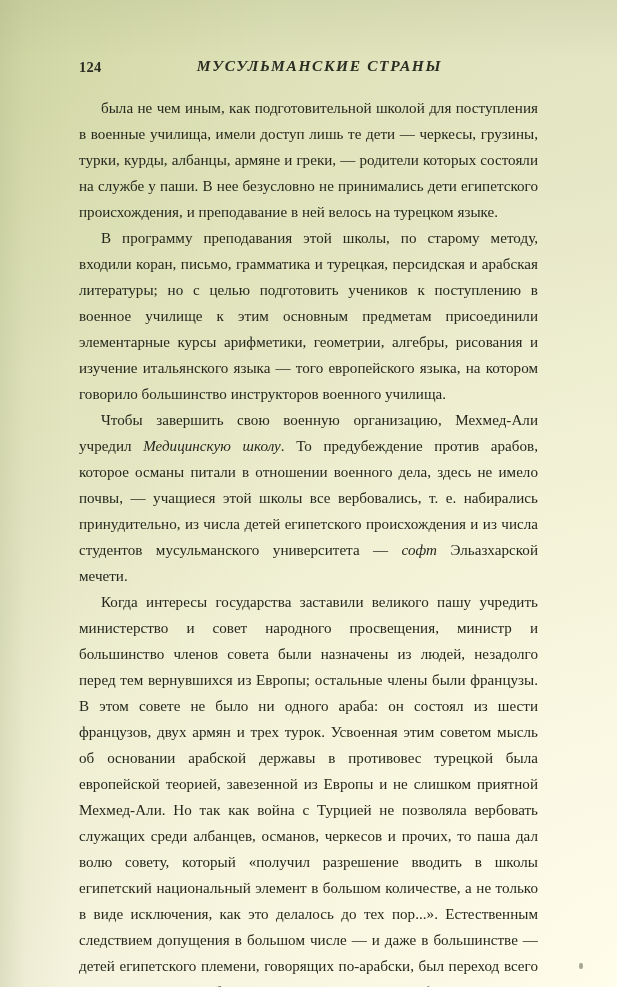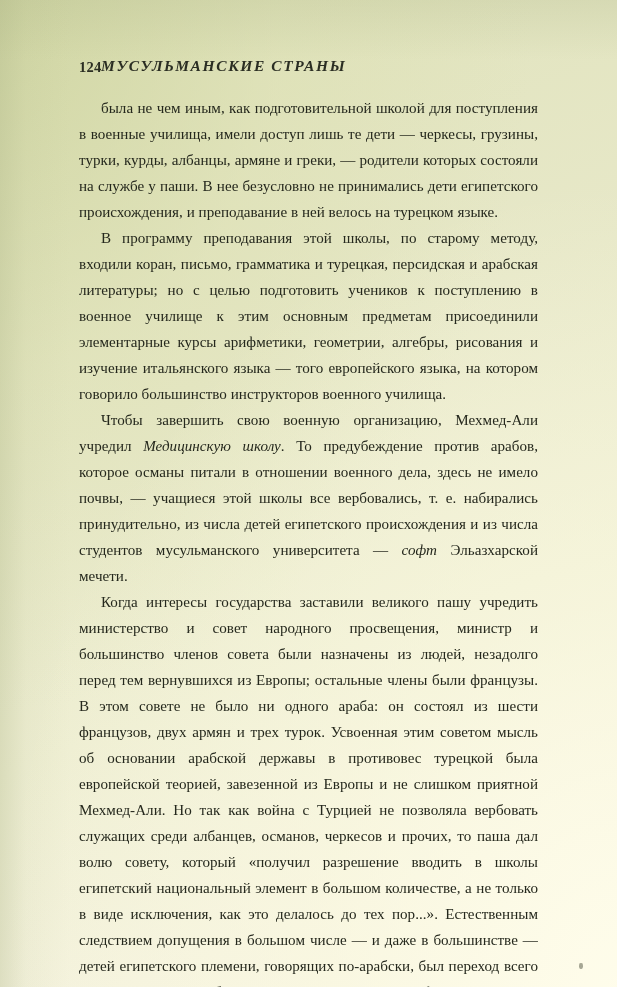--- a/index.html
+++ b/index.html
@@ -58,21 +58,21 @@
     font-size: 14.5px;
     font-weight: bold;
     color: #2a2d22;
     letter-spacing: 0.2px;
   }
   .runhead {
     position: absolute;
     left: 0;
     right: 0;
     top: 0;
-    text-align: left;
+    text-align: center;
     font-style: italic;
     font-weight: bold;
     font-size: 15.5px;
     letter-spacing: 1.6px;
     color: #2b2e23;
     padding-left: 22px;
   }
 
   
   .body-text {

